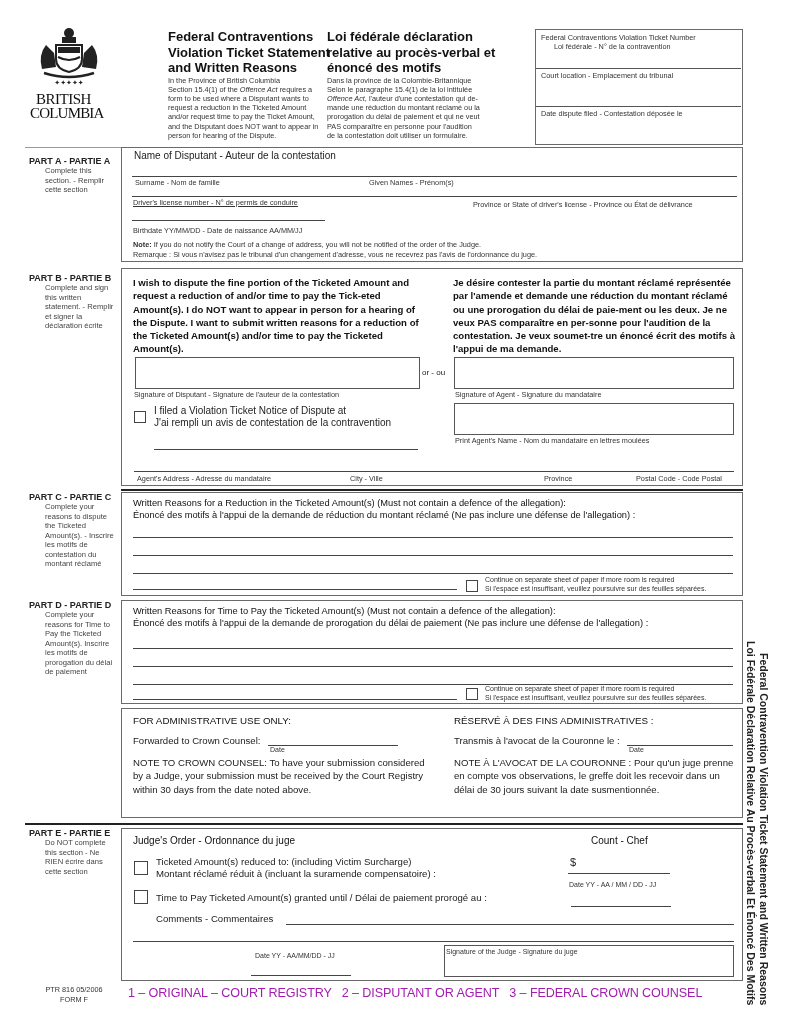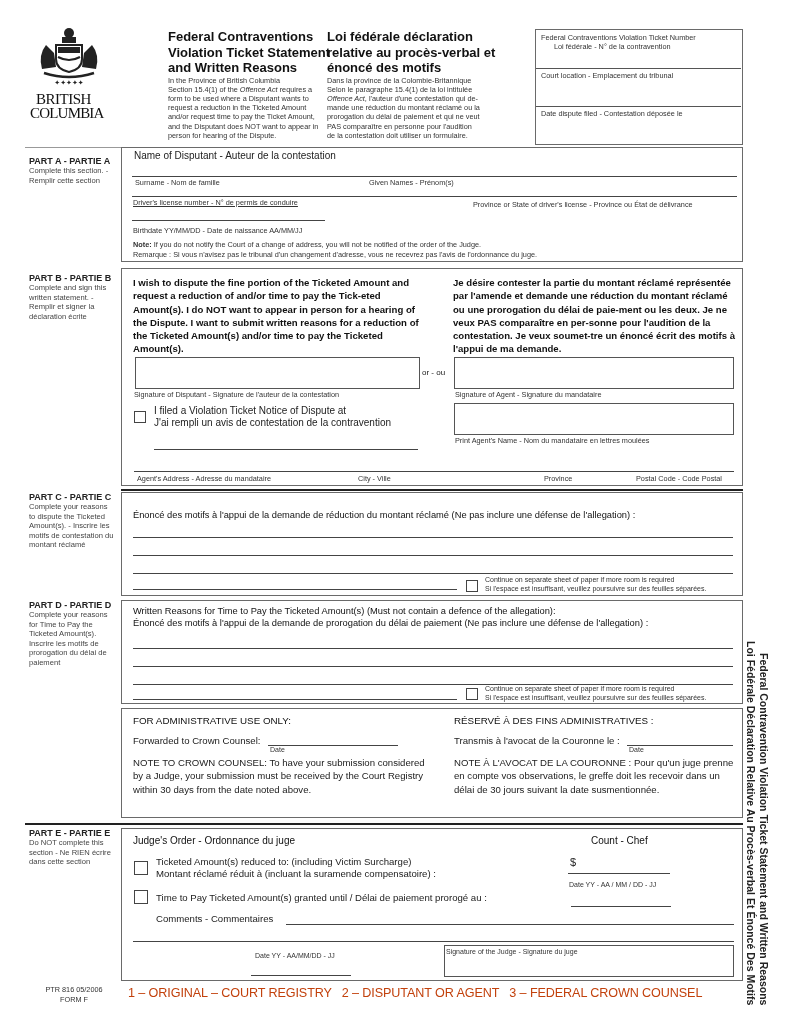--- a/index.html
+++ b/index.html
@@ -4,21 +4,21 @@
 <style>
   html, body { margin:0; padding:0; background:#fff; }
   body { width:791px; height:1024px; position:relative; overflow:hidden; font-family:"Liberation Sans", sans-serif; color:#1a1a1a; }
   .abs { position:absolute; }
   .box { position:absolute; border:1.5px solid #6a6a6a; box-sizing:border-box; }
   .tiny { font-size:7px; color:#333; line-height:9px; }
   .small { font-size:8px; color:#333; line-height:10px; }
   .lbl { font-size:7.3px; color:#333; }
   .cb { position:absolute; width:12px; height:12px; border:1px solid #444; background:#fff; box-sizing:border-box; cursor:pointer; }
   .parthead { font-weight:bold; font-size:9px; color:#222; }
-  .partdesc { font-size:7.6px; color:#444; line-height:9.5px; }
+  .partdesc { font-size:7.6px; color:#444; line-height:9.5px;margin-left:16px; }
   .bold { font-weight:normal; }
   .thickline { position:absolute; height:0; border-top:2px solid #222; }
   .hdr-title { font-weight:bold; font-size:13px; line-height:15.5px; color:#111; }
   .hdr-body { font-size:7.3px; line-height:9.2px; color:#333; }
   .hdr-body i { font-style:italic; }
   .sig { position:absolute; border:1px solid #555; box-sizing:border-box; background:#fff; }
   .vert { position:absolute; writing-mode:vertical-rl; font-weight:bold; font-size:10.5px; color:#222; white-space:nowrap; }
 </style>
 </head>
 <body>
@@ -119,32 +119,33 @@
   <div class="cb" style="left:12px;top:142px;"></div>
   <div style="position:absolute;left:32px;top:136px;font-size:10px;color:#222;">I filed a Violation Ticket Notice of Dispute at</div>
   <div style="position:absolute;left:32px;top:148px;font-size:10px;color:#222;">J'ai rempli un avis de contestation de la contravention</div>
   <div class="abs" style="left:32px;top:164px;width:264px;height:16px;border-bottom:1px solid #444;"></div>
 
   <div class="sig" style="left:332px;top:134px;width:280px;height:32px;"></div>
   <div class="lbl" style="position:absolute;left:333px;top:167px;">Print Agent's Name - Nom du mandataire en lettres moulées</div>
 
   <div class="abs" style="left:12px;top:190px;width:600px;height:12px;border-bottom:1px solid #444;"></div>
   <div class="lbl" style="position:absolute;left:15px;top:205px;">Agent's Address - Adresse du mandataire</div>
-  <div class="lbl" style="position:absolute;left:236px;top:205px;">City - Ville</div>
+  <div class="lbl" style="position:absolute;left:228px;top:205px;">City - Ville</div>
   <div class="lbl" style="position:absolute;left:422px;top:205px;">Province</div>
   <div class="lbl" style="position:absolute;left:514px;top:205px;">Postal Code - Code Postal</div>
 </div>
 
 <div class="thickline" style="left:121px;top:489px;width:622px;"></div>
 
 <div class="abs" style="left:29px;top:492px;width:85px;">
   <div class="parthead">PART C - PARTIE C</div>
   <div class="partdesc">Complete your reasons to dispute the Ticketed Amount(s). - Inscrire les motifs de contestation du montant réclamé</div>
 </div>
 <div class="box" style="left:121px;top:492px;width:622px;height:104px;">
+  <div class="bold" style="position:absolute;left:11px;top:5px;font-size:9.3px;color:#111;">Written Reasons for a Reduction in the Ticketed Amount(s) (Must not contain a defence of the allegation):</div>
   <div class="bold" style="position:absolute;left:11px;top:17px;font-size:9.3px;color:#111;">Énoncé des motifs à l'appui de la demande de réduction du montant réclamé (Ne pas inclure une défense de l'allegation) :</div>
   <div class="abs" style="left:11px;top:30px;width:600px;height:14px;border-bottom:1px solid #444;"></div>
   <div class="abs" style="left:11px;top:48px;width:600px;height:14px;border-bottom:1px solid #444;"></div>
   <div class="abs" style="left:11px;top:66px;width:600px;height:14px;border-bottom:1px solid #444;"></div>
   <div class="abs" style="left:11px;top:84px;width:324px;height:12px;border-bottom:1px solid #444;"></div>
   <div class="cb" style="left:344px;top:87px;"></div>
   <div class="tiny" style="position:absolute;left:363px;top:82px;">Continue on separate sheet of paper if more room is required</div>
   <div class="tiny" style="position:absolute;left:363px;top:91px;">Si l'espace est insuffisant, veuillez poursuivre sur des feuilles séparées.</div>
 </div>
 
@@ -207,16 +208,16 @@
   <div class="abs" style="left:129px;top:136px;width:100px;height:10px;border-bottom:1px solid #444;"></div>
   <div class="sig" style="left:322px;top:116px;width:290px;height:32px;">
     <div class="tiny" style="position:absolute;left:1px;top:1px;">Signature of the Judge - Signature du juge</div>
   </div>
 </div>
 
 <div class="abs" style="left:38px;top:985px;width:72px;text-align:center;">
   <div class="small" style="font-size:7.3px;">PTR 816   05/2006</div>
   <div class="small" style="font-size:7.3px;">FORM F</div>
 </div>
-<div class="bold" style="position:absolute;left:128px;top:986px;font-size:12.6px;letter-spacing:-0.1px;color:#c2410c;white-space:pre;">1 – ORIGINAL – COURT REGISTRY   2 – DISPUTANT OR AGENT   3 – FEDERAL CROWN COUNSEL</div>
+<div class="bold" style="position:absolute;left:128px;top:986px;font-size:12.6px;letter-spacing:-0.1px;color:#a21caf;white-space:pre;">1 – ORIGINAL – COURT REGISTRY   2 – DISPUTANT OR AGENT   3 – FEDERAL CROWN COUNSEL</div>
 
 <div class="vert" style="left:758px;top:653px;">Federal Contravention Violation Ticket Statement and Written Reasons</div>
 <div class="vert" style="left:745px;top:641px;">Loi Fédérale Déclaration Relative Au Procès-verbal  Et Énoncé Des Motifs</div>
 
 </body></html>

